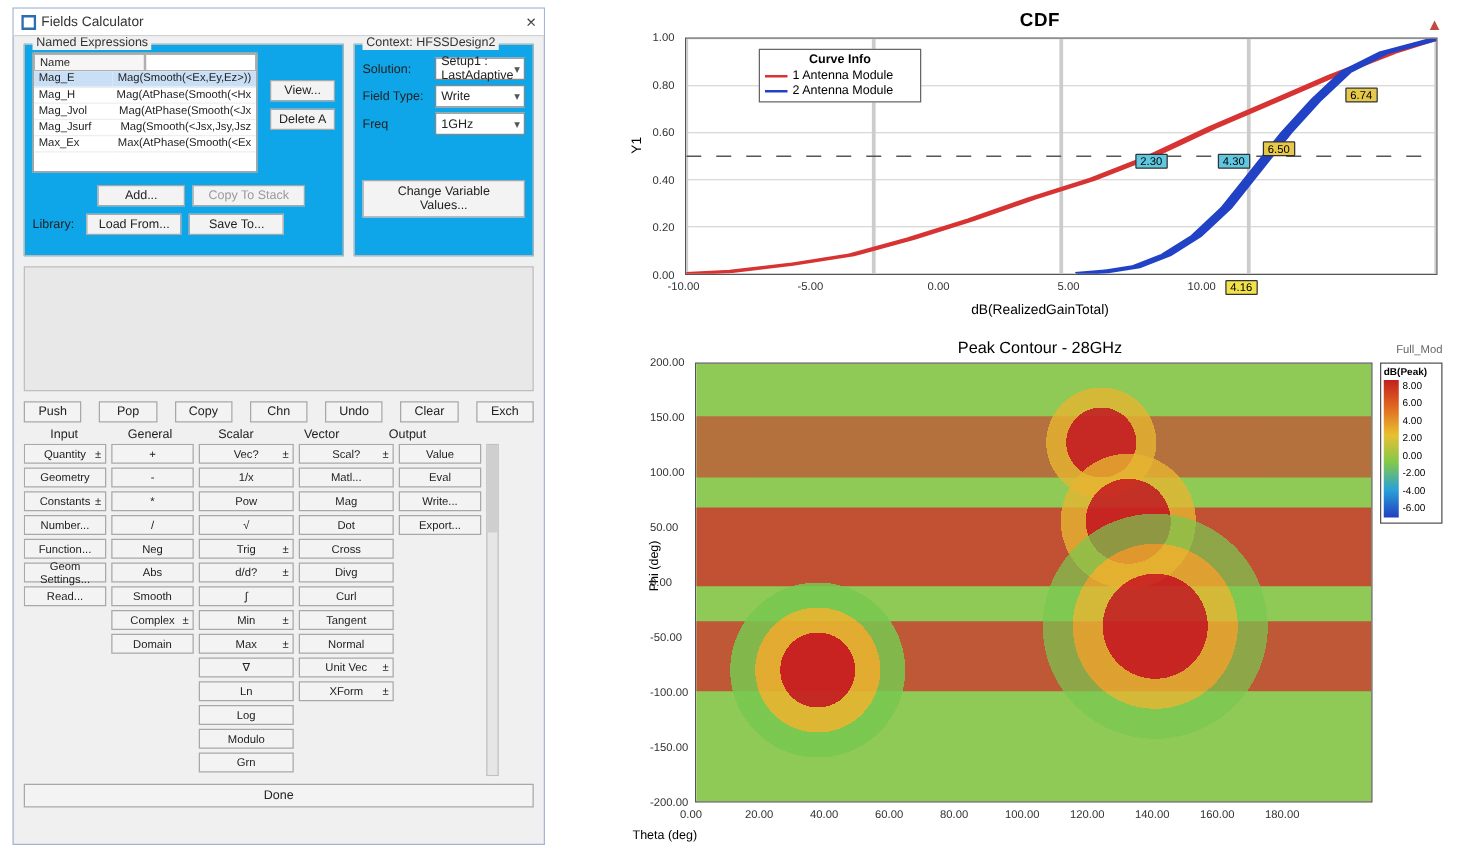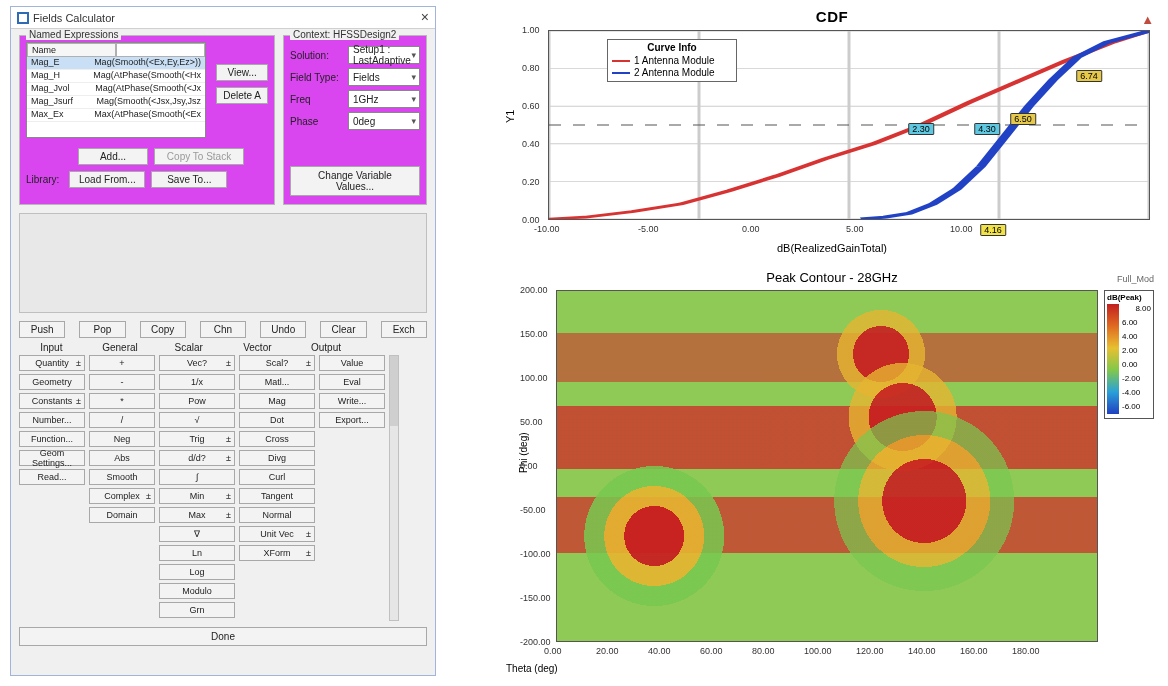--- a/index.html
+++ b/index.html
@@ -6,21 +6,21 @@
   body { margin:0; background:#fff; width:1168px; height:686px; overflow:hidden; }
   .root { display:flex; gap:70px; padding:6px 10px; }
   
   .dialog { width:426px; height:670px; border:1px solid #a1b5d8; background:#f0f0f0; position:relative; }
   .titlebar { height:22px; display:flex; align-items:center; padding:0 6px; background:#fff; border-bottom:1px solid #d0d0d0; font-size:11px; color:#333; position:relative;}
   .titlebar .icon { width:12px; height:12px; margin-right:4px; display:inline-block;}
   .titlebar .icon svg { width:12px; height:12px; }
   .close-x { position:absolute; right:6px; top:2px; font-size:14px; color:#444; cursor:default;}
   .dlg-body { padding:6px 8px; font-size:10px; color:#222; }
   .row-top { display:flex; gap:8px; }
-  .group { border:1px solid #b8b8b8; padding:6px; background:#d946ef; position:relative;}
+  .group { border:1px solid #b8b8b8; padding:6px; background:#0ea5e9; position:relative;}
   .group > .legend { position:absolute; top:-7px; left:6px; background:#f0f0f0; padding:0 3px; font-size:10px; color:#333;}
   .named-expr { width:256px; height:170px; }
   .context   { flex:1; height:170px; }
   .expr-table { border:1px solid #888; background:#fff; width:180px; height:96px; overflow:hidden; font-size:9px;}
   .expr-header { display:flex; }
   .expr-header .cell { flex:1; border:1px solid #b0b0b0; background:#f6f6f6; padding:1px 4px; height:14px;}
   .expr-header .cell.blank { background:#fff;}
   .expr-body { overflow-y:scroll; height:80px;}
   .expr-row { display:flex; }
   .expr-row .cell { flex:1; padding:0 4px; height:13px; border-bottom:1px solid #eee;}
@@ -172,33 +172,27 @@
           <div class="legend">Context: HFSSDesign2</div>
           <div class="ctx-row">
               <div class="lbl">Solution:</div>
               <div class="combo">
                 <span>Setup1 : LastAdaptive</span>
               </div>
             </div>
           <div class="ctx-row">
               <div class="lbl">Field Type:</div>
               <div class="combo">
-                <span>Fields</span>
+                <span>Write</span>
               </div>
             </div>
           <div class="ctx-row">
               <div class="lbl">Freq</div>
               <div class="combo">
                 <span>1GHz</span>
-              </div>
-            </div>
-          <div class="ctx-row">
-              <div class="lbl">Phase</div>
-              <div class="combo">
-                <span>0deg</span>
               </div>
             </div>
           <div class="big-calc">
               <div class="btn">Change Variable Values...</div>
             </div>
         </div>
       </div>
 
       <div class="formula-area"></div>
 
@@ -353,21 +347,21 @@
     <div class="heatmap-wrap">
       <div class="hm-title">Peak Contour - 28GHz</div>
       <div class="hm-field-lbl">Full_Mod</div>
       <div class="hm-area">
         <div class="hm-canvas"></div>
       </div>
       <div class="hm-legend">
         <div style="font-weight:bold; margin-bottom:2px;">dB(Peak)</div>
         <div class="bar"></div>
         <div id="hm-legend-vals" style="overflow:hidden;">
-            <div style="height: 14px; text-align: right;">8.00</div>
+            <div style="height: 14px;">8.00</div>
             <div style="height: 14px;">6.00</div>
             <div style="height: 14px;">4.00</div>
             <div style="height: 14px;">2.00</div>
             <div style="height: 14px;">0.00</div>
             <div style="height: 14px;">-2.00</div>
             <div style="height: 14px;">-4.00</div>
             <div style="height: 14px;">-6.00</div>
           </div>
       </div>
       <div id="hm-xticks"></div>

